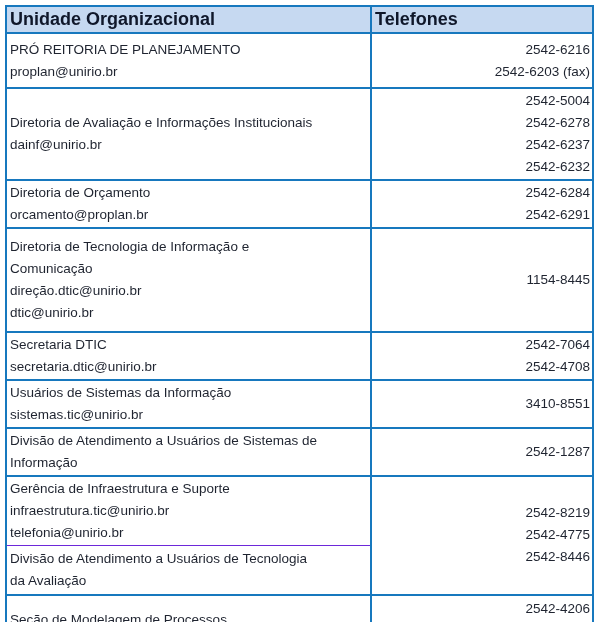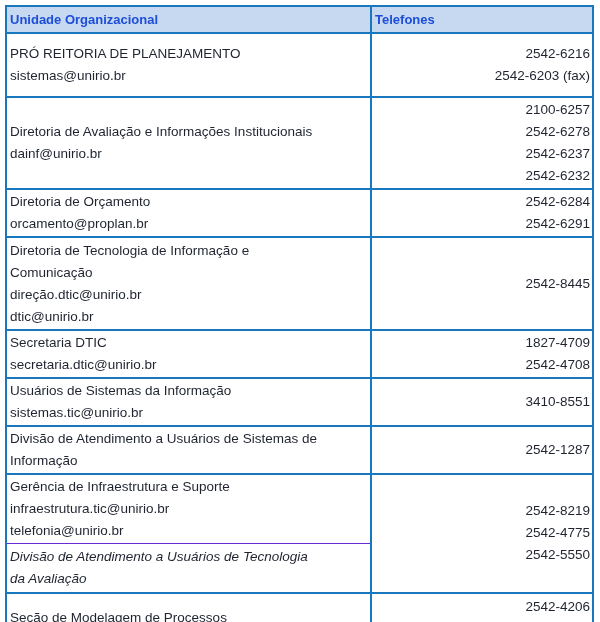--- a/index.html
+++ b/index.html
@@ -23,38 +23,38 @@
   th, td {
     border: 2px solid #1778be;
     padding: 0;
     vertical-align: middle;
     overflow: hidden;
   }
   th {
     background: #c6d9f1;
     text-align: left;
     padding: 2px 3px;
-    font-size: 13px;
+    font-size: 18px;
     font-weight: bold;
-    color: #1d4ed8;
+    color: #0f172a;
     height: 21px;
   }
   td.unit { text-align: left; padding: 1px 4px 1px 3px; }
   td.tel  { text-align: right; padding: 1px 2px; }
   .line { line-height: 22px; white-space: nowrap; }
-  tr.h55  { height: 64px; margin-top: 31px; }
+  tr.h55  { height: 55px; margin-top: 31px; }
   tr.h90  { height: 90px; }
   tr.h45  { height: 45px; }
-  tr.h93  { height: 93px; }
+  tr.h93  { height: 104px; }
   tr.h46  { height: 46px; }
   tr.h67  { height: 67px; }
   tr.h49  { height: 49px; }
   tr.h50  { height: 50px; }
   td.thin-bottom { border-bottom: 1px solid #6d28d9; }
-  td.thin-top    { border-top: 1px solid #7fa3c6; font-style: italic; }
+  td.thin-top    { border-top: 1px solid #7fa3c6; }
   table.phone-dir { border-bottom-width: 3px; }
 </style>
 </head>
 <body>
 
 <table class="phone-dir">
   <colgroup>
     <col class="c-unit">
     <col class="c-tel">
   </colgroup>
@@ -62,35 +62,35 @@
     <tr>
       <th>Unidade Organizacional</th>
       <th>Telefones</th>
     </tr>
   </thead>
   <tbody>
 
     <tr class="h55">
       <td class="unit">
         <div class="line">PRÓ REITORIA DE PLANEJAMENTO</div>
-        <div class="line">sistemas@unirio.br</div>
+        <div class="line">proplan@unirio.br</div>
       </td>
       <td class="tel">
         <div class="line">2542-6216</div>
         <div class="line">2542-6203 (fax)</div>
       </td>
     </tr>
 
     <tr class="h90">
       <td class="unit">
         <div class="line">Diretoria de Avaliação e Informações Institucionais</div>
         <div class="line">dainf@unirio.br</div>
       </td>
       <td class="tel">
-        <div class="line">2100-6257</div>
+        <div class="line">2542-5004</div>
         <div class="line">2542-6278</div>
         <div class="line">2542-6237</div>
         <div class="line">2542-6232</div>
       </td>
     </tr>
 
     <tr class="h45">
       <td class="unit">
         <div class="line">Diretoria de Orçamento</div>
         <div class="line">orcamento@proplan.br</div>
@@ -102,31 +102,31 @@
     </tr>
 
     <tr class="h93">
       <td class="unit">
         <div class="line">Diretoria de Tecnologia de Informação e</div>
         <div class="line">Comunicação</div>
         <div class="line">direção.dtic@unirio.br</div>
         <div class="line">dtic@unirio.br</div>
       </td>
       <td class="tel">
-        <div class="line">2542-8445</div>
+        <div class="line">1154-8445</div>
       </td>
     </tr>
 
     <tr class="h45">
       <td class="unit">
         <div class="line">Secretaria DTIC</div>
         <div class="line">secretaria.dtic@unirio.br</div>
       </td>
       <td class="tel">
-        <div class="line">1827-4709</div>
+        <div class="line">2542-7064</div>
         <div class="line">2542-4708</div>
       </td>
     </tr>
 
     <tr class="h45">
       <td class="unit">
         <div class="line">Usuários de Sistemas da Informação</div>
         <div class="line">sistemas.tic@unirio.br</div>
       </td>
       <td class="tel">
@@ -146,21 +146,21 @@
 
     <tr class="h67">
       <td class="unit thin-bottom">
         <div class="line">Gerência de Infraestrutura e Suporte</div>
         <div class="line">infraestrutura.tic@unirio.br</div>
         <div class="line">telefonia@unirio.br</div>
       </td>
       <td class="tel" rowspan="2">
         <div class="line">2542-8219</div>
         <div class="line">2542-4775</div>
-        <div class="line">2542-5550</div>
+        <div class="line">2542-8446</div>
       </td>
     </tr>
 
     <tr class="h49">
       <td class="unit thin-top">
         <div class="line">Divisão de Atendimento a Usuários de Tecnologia</div>
         <div class="line">da Avaliação</div>
       </td>
     </tr>
 

